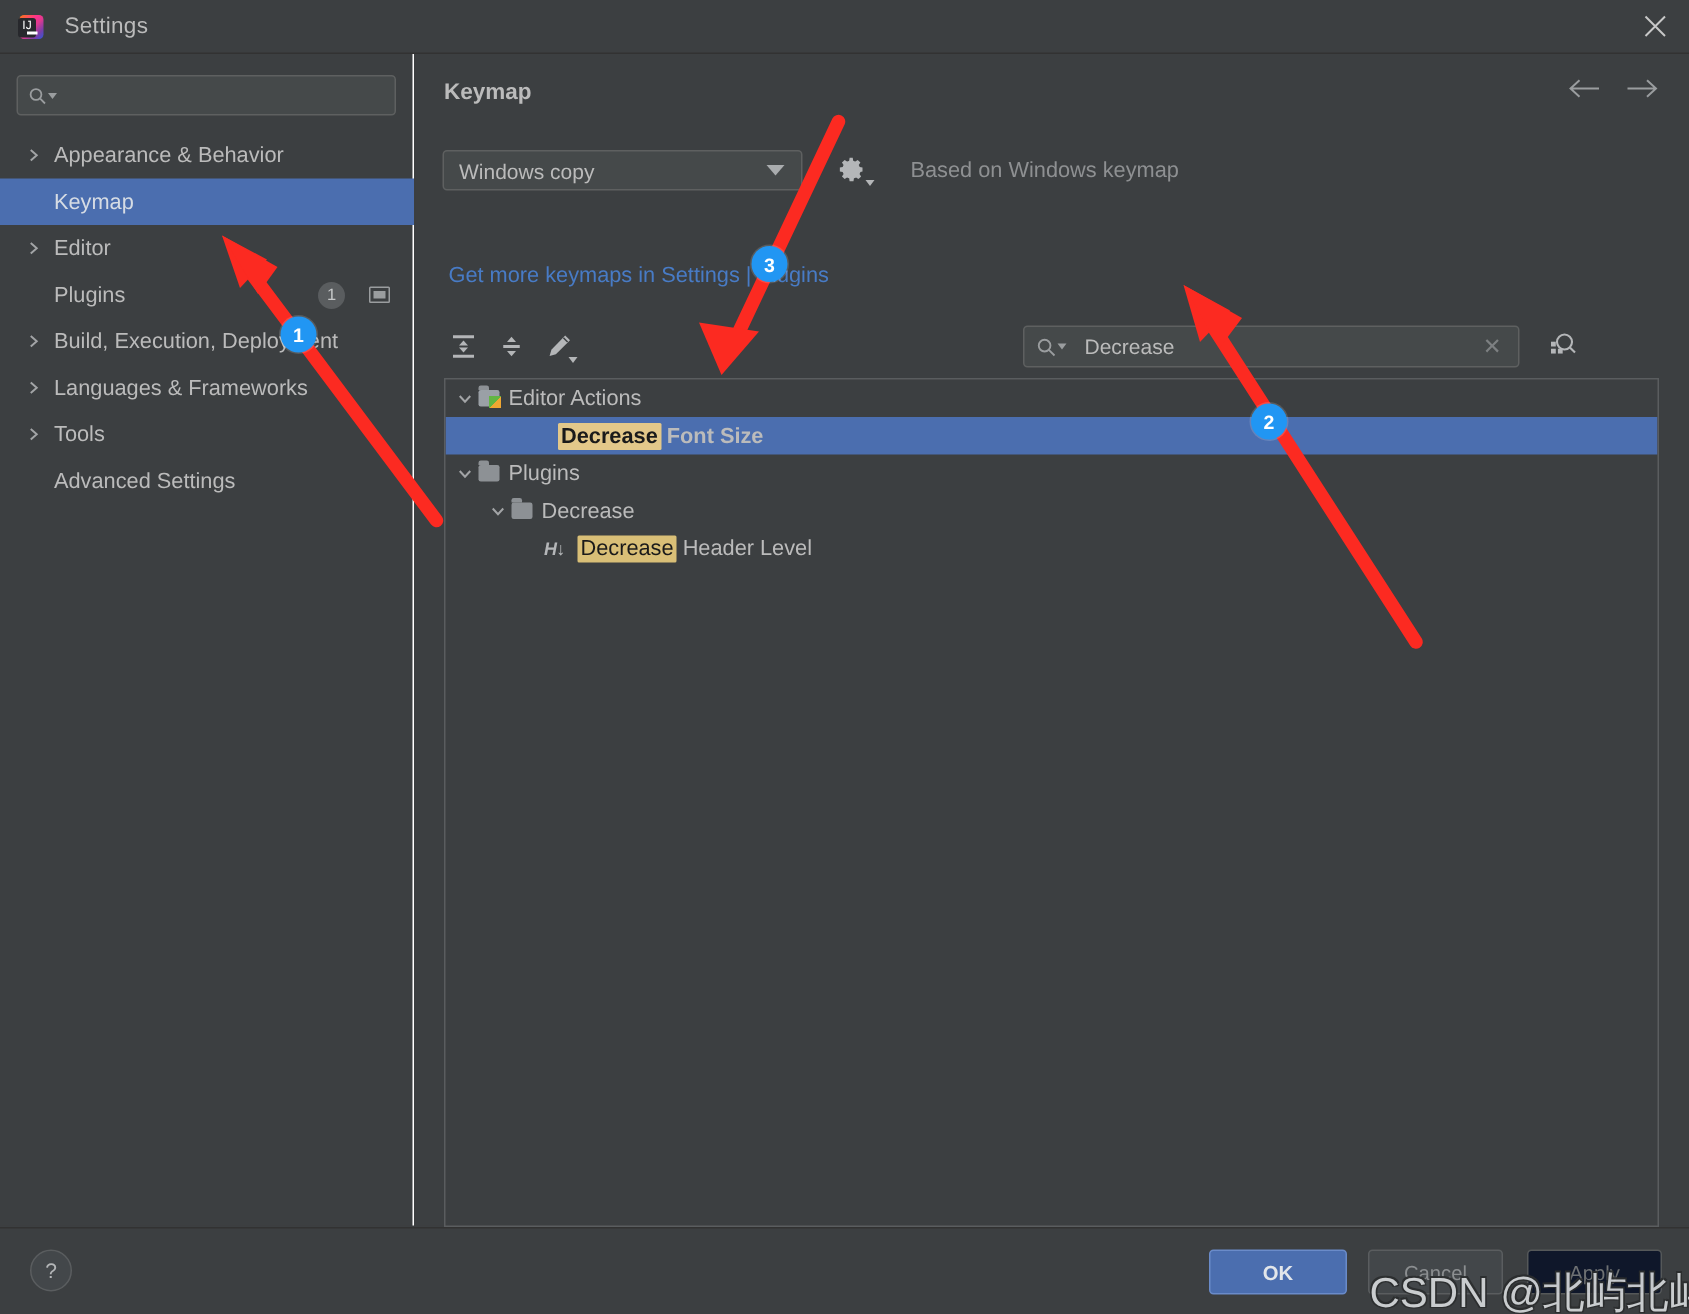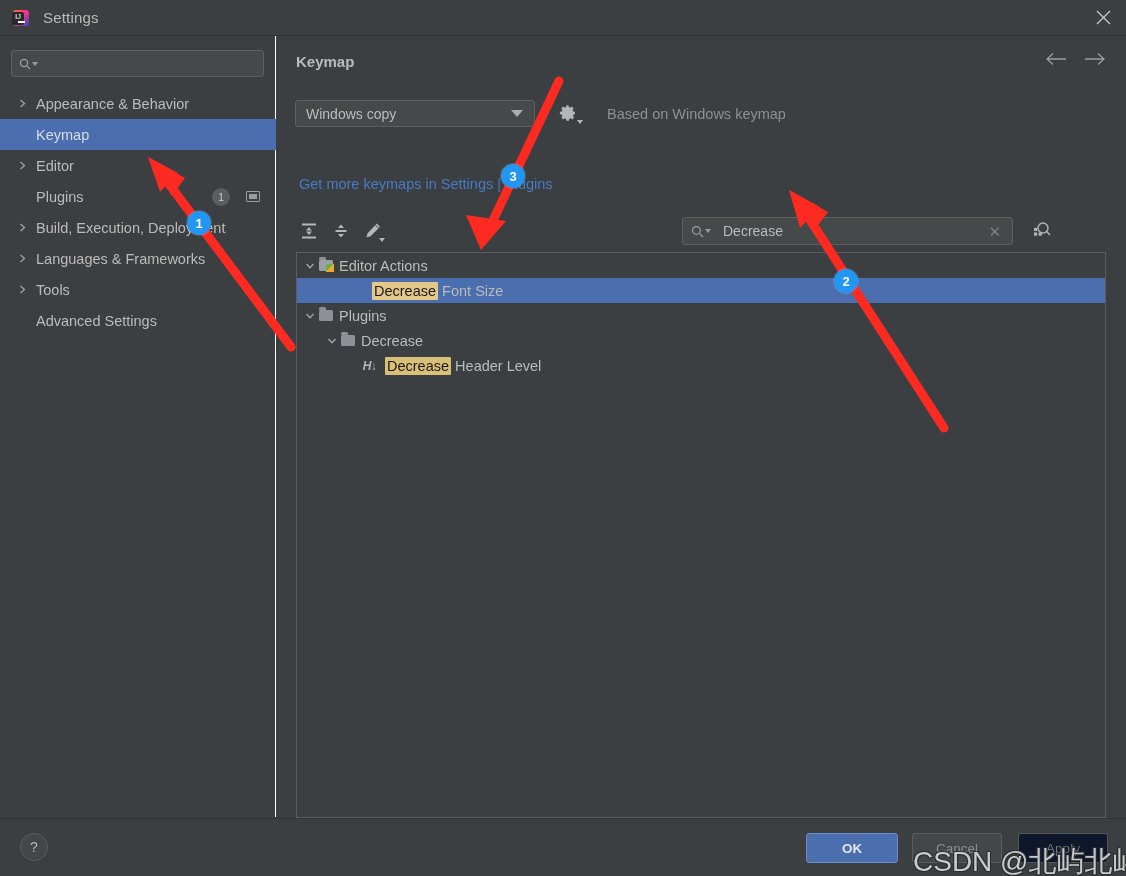--- a/index.html
+++ b/index.html
@@ -508,21 +508,21 @@
         <span class="tico">
             <i class="folder ea"></i>
           </span>
         <span class="tlabel">Editor Actions</span>
       </div>
 
       <div class="trow sel" style="padding-left:6px;">
         <span class="twist"></span>
         <span class="tico"></span>
         <span class="tico"></span>
-        <span class="tlabel" style="margin-left:21px;"><span class="hl">Decrease</span><span> Font Size</span></span>
+        <span class="tlabel" style="margin-left:21px;font-weight:bold;"><span class="hl">Decrease</span><span> Font Size</span></span>
       </div>
 
       <div class="trow" style="padding-left:6px;">
         <span class="twist">
           <svg width="10" height="10" viewBox="0 0 10 10">
               <path d="M1.5 3 L5 6.8 L8.5 3" stroke="#a2a4a6" stroke-width="1.35" fill="none"></path>
             </svg>
         </span>
         <span class="tico">
             <i class="folder"></i>

